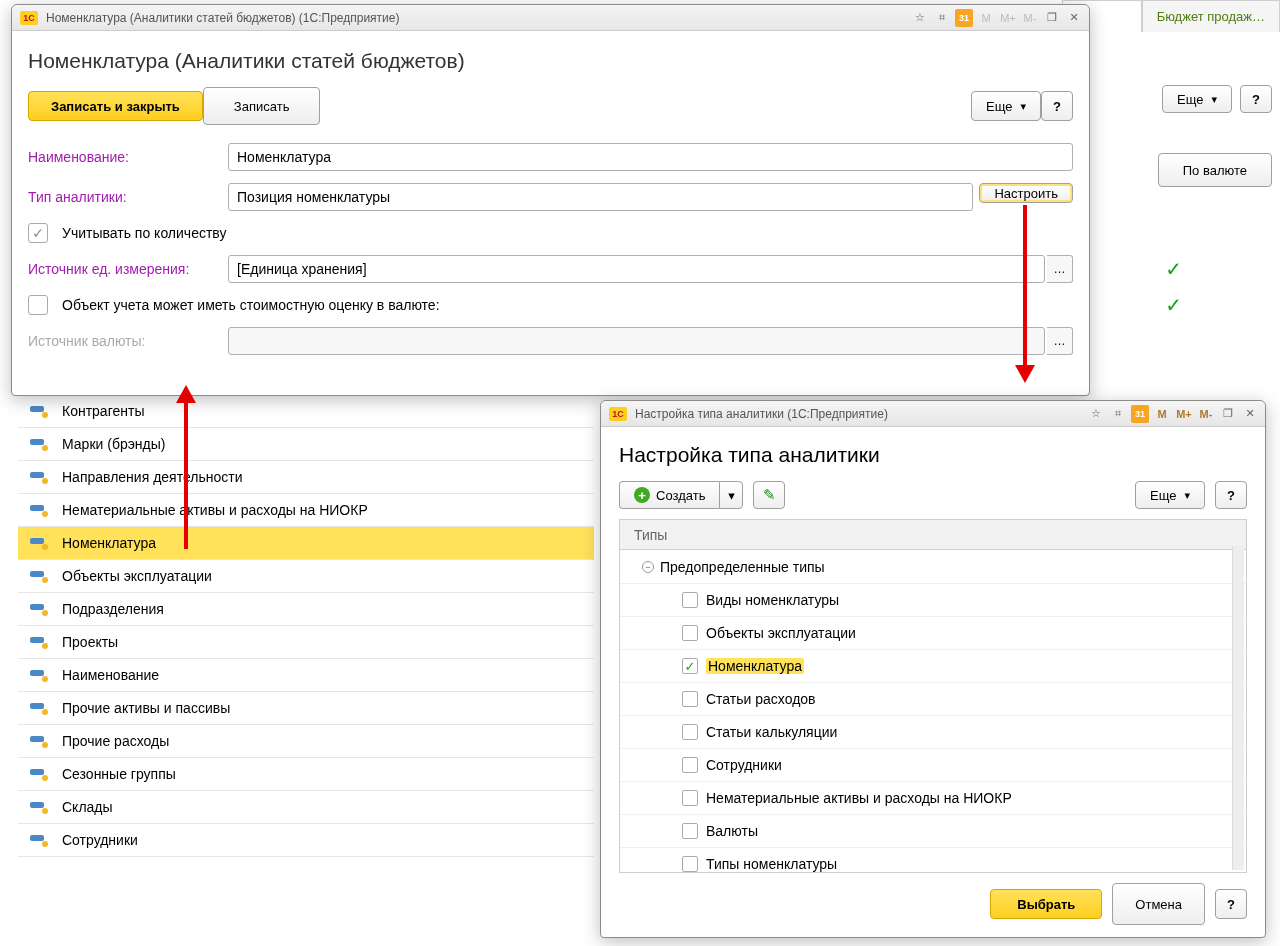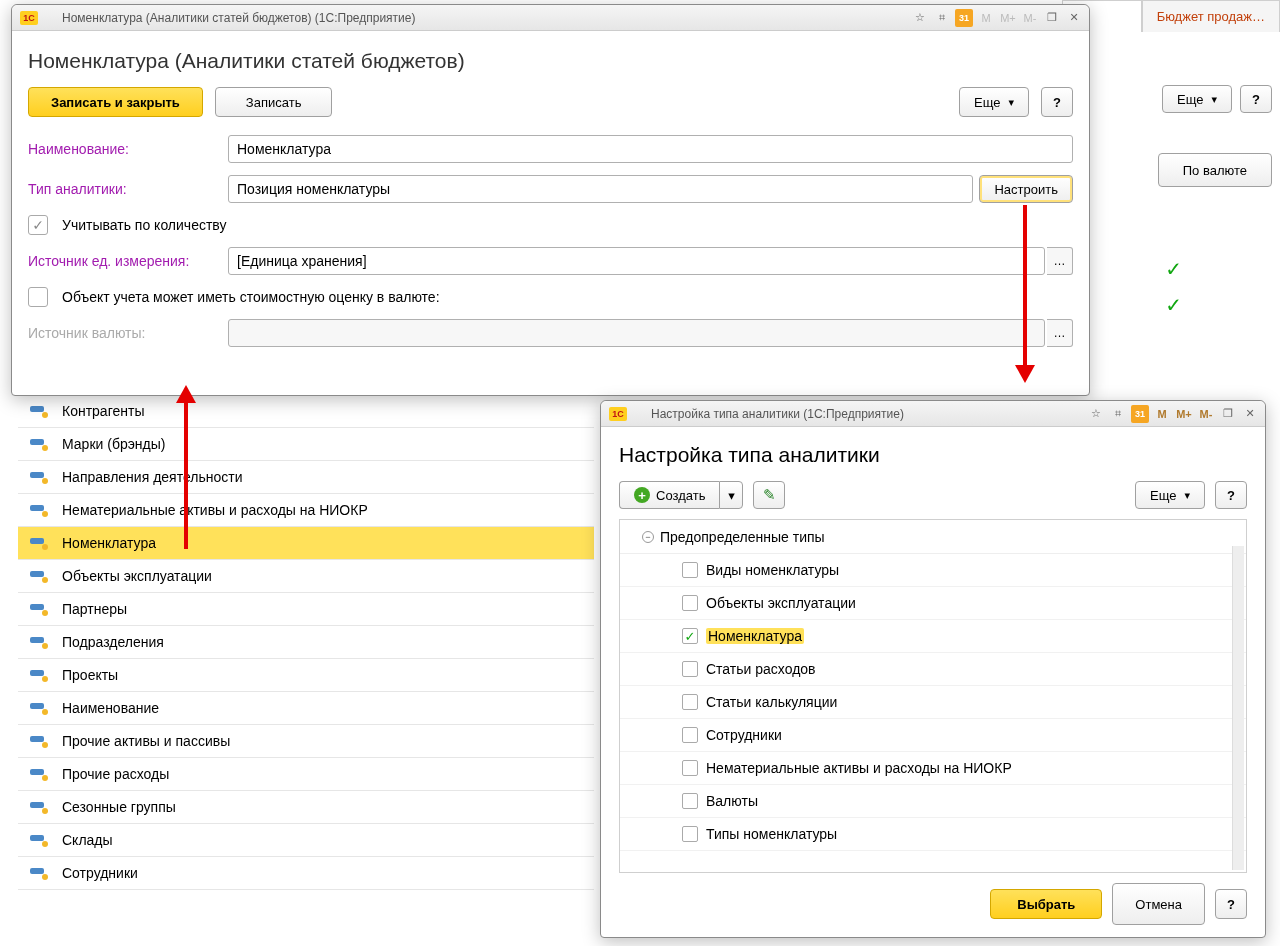--- a/index.html
+++ b/index.html
@@ -6,46 +6,46 @@
   body { margin:0; padding:0; width:1280px; height:946px; background:#fff; overflow:hidden; position:relative; }
 
   
   .btn { display:inline-flex; align-items:center; justify-content:center; border:1px solid #a0a0a0; background:linear-gradient(#fff,#eee); border-radius:4px; cursor:pointer; font-size:13px; height:28px; padding:0 14px; }
   .btn-yellow { background:linear-gradient(#ffe15a,#ffcf1f); border:1px solid #d4a700; font-weight:bold; }
   .btn-drop::after { content:"▾"; margin-left:8px; font-size:11px; }
   .btn-help { width:32px; padding:0; font-weight:bold; }
 
   
   .bgtabs { position:absolute; top:0; right:0; display:flex; gap:0; }
-  .bgtab { border:1px solid #cfcfcf; border-bottom:none; padding:8px 14px; font-size:13px; background:#f5f5f5; color:#c2410c; min-width:80px; }
+  .bgtab { border:1px solid #cfcfcf; border-bottom:none; padding:8px 14px; font-size:13px; background:#f5f5f5; color:#4d7c0f; min-width:80px; }
   .bgtab.act { background:#fff; }
   .bg-right-panel { position:absolute; top:85px; right:8px; display:flex; flex-direction:column; gap:40px; align-items:flex-end; }
   .bg-check { color:#11a711; font-size:20px; }
 
   
   .biglist { position:absolute; left:18px; top:395px; width:576px; border-collapse:collapse; }
   .biglist .row { display:flex; align-items:center; height:33px; border-bottom:1px solid #e6e6e6; font-size:14px; padding-left:12px; gap:16px; cursor:pointer; }
   .biglist .row.sel { background:#ffe15a; }
   .rowicon { width:16px; height:10px; position:relative; }
   .rowicon::before { content:""; position:absolute; width:14px; height:6px; background:#4a88c7; border-radius:2px; top:0; left:0; }
   .rowicon::after { content:""; position:absolute; width:6px; height:6px; background:#f3b829; border-radius:50%; bottom:-2px; right:-2px; }
 
   
   .dlg { position:absolute; background:#fff; border:1px solid #8a8a8a; box-shadow:0 4px 18px rgba(0,0,0,.25); border-radius:6px 6px 4px 4px; }
-  .titlebar { height:26px; background:linear-gradient(#f5f5f5,#e6e6e6); border-bottom:1px solid #cccccc; display:flex; align-items:center; padding:0 6px 0 8px; border-radius:6px 6px 0 0; font-size:12px; color:#555; gap:24px; }
+  .titlebar { height:26px; background:linear-gradient(#f5f5f5,#e6e6e6); border-bottom:1px solid #cccccc; display:flex; align-items:center; padding:0 6px 0 8px; border-radius:6px 6px 0 0; font-size:12px; color:#555; gap:8px; }
   .t-spacer { flex:1; }
   .t-right { display:flex; align-items:center; gap:4px; }
   .t-ico { width:18px; height:18px; display:flex; align-items:center; justify-content:center; font-size:11px; color:#666; cursor:pointer; border-radius:2px; }
   .logo1c { display:inline-flex; align-items:center; justify-content:center; width:18px; height:14px; background:#ffcf1f; color:#c01515; font-weight:bold; font-size:9px; border-radius:2px; }
 
   
   .dlg1 { left:11px; top:4px; width:1079px; height:392px; }
   .d1-body { padding:12px 16px; }
   .d1-title { font-size:21px; margin:6px 0 14px 0; color:#333; }
-  .d1-bar { display:flex; align-items:center; gap:12px; margin-bottom:18px; }
+  .d1-bar { display:flex; align-items:center; margin-bottom:18px; }
   .d1-row { display:flex; align-items:center; margin-bottom:12px; }
   .d1-lab { width:200px; font-size:14px; color:#a21caf; }
   .d1-lab.dis { color:#aaa; }
   .d1-inwrap { flex:1; display:flex; gap:6px; }
   .d1-inp { flex:1; height:28px; border:1px solid #b0b0b0; border-radius:3px; padding:0 8px; font-size:14px; }
   .d1-ell { width:26px; height:28px; border:1px solid #b0b0b0; border-left:none; border-radius:0 3px 3px 0; background:#f7f7f7; display:flex; align-items:center; justify-content:center; font-size:12px; cursor:pointer; margin-left:-4px; }
   .chk { width:20px; height:20px; border:1px solid #aaa; border-radius:3px; display:inline-flex; align-items:center; justify-content:center; margin-right:14px; font-size:14px; color:#888; }
   .chk.ok::after { content:"✓"; }
   .highlight-btn { box-shadow:0 0 0 2px #ffe17a inset; }
 
@@ -124,24 +124,20 @@
     <div class="row sel">
       <span class="rowicon"></span>
       <span>Номенклатура</span>
     </div>
     <div class="row">
       <span class="rowicon"></span>
       <span>Объекты эксплуатации</span>
     </div>
     <div class="row">
       <span class="rowicon"></span>
-      <span>Партнеры</span>
-    </div>
-    <div class="row">
-      <span class="rowicon"></span>
       <span>Подразделения</span>
     </div>
     <div class="row">
       <span class="rowicon"></span>
       <span>Проекты</span>
     </div>
     <div class="row">
       <span class="rowicon"></span>
       <span>Наименование</span>
     </div>
@@ -180,37 +176,37 @@
       <span class="t-ico" style="color:#bbb">M+</span>
       <span class="t-ico" style="color:#bbb">M-</span>
       <span class="t-ico">❐</span>
       <span class="t-ico">✕</span>
     </span>
   </div>
   <div class="d1-body">
     <div class="d1-title">Номенклатура (Аналитики статей бюджетов)</div>
     <div class="d1-bar">
       <div class="btn btn-yellow" style="height:30px;padding:0 22px">Записать и закрыть</div>
-      <div class="btn" style="height:30px;padding:0 30px">Записать</div>
+      <div class="btn" style="height:38px;padding:0 30px">Записать</div>
       <span style="flex:1"></span>
       <div class="btn btn-drop" style="height:30px">Еще</div>
       <div class="btn btn-help" style="height:30px">?</div>
     </div>
 
     <div class="d1-row">
       <div class="d1-lab">Наименование:</div>
       <div class="d1-inwrap">
           <input class="d1-inp" value="Номенклатура" style="">
         </div>
     </div>
     <div class="d1-row">
       <div class="d1-lab">Тип аналитики:</div>
       <div class="d1-inwrap">
         <input class="d1-inp" style="flex: 1 1 0%;" value="Позиция номенклатуры">
-        <div class="btn highlight-btn" style="height:28px">Настроить</div>
+        <div class="btn highlight-btn" style="height:20px">Настроить</div>
       </div>
     </div>
     <div class="d1-row">
       <span class="chk ok"></span>
       <span style="font-size:14px">Учитывать по количеству</span>
     </div>
     <div class="d1-row">
       <div class="d1-lab">Источник ед. измерения:</div>
       <div class="d1-inwrap">
         <input class="d1-inp" value="[Единица хранения]" style="">
@@ -265,20 +261,21 @@
             <span>Создать</span>
           </div>
         <div class="btn dd">▾</div>
       </div>
       <div class="btn pencil">✎</div>
       <span style="flex:1"></span>
       <div class="btn btn-drop">Еще</div>
       <div class="btn btn-help">?</div>
     </div>
     <div class="d2-grid">
+      <div class="gh">Типы</div>
       <div class="tree-top">
         <span class="minus">−</span>
         <span>Предопределенные типы</span>
       </div>
       <div id="typetree">
           <div class="titem">
             <span class="tcb"></span>
             <span>Виды номенклатуры</span>
           </div>
           <div class="titem">

